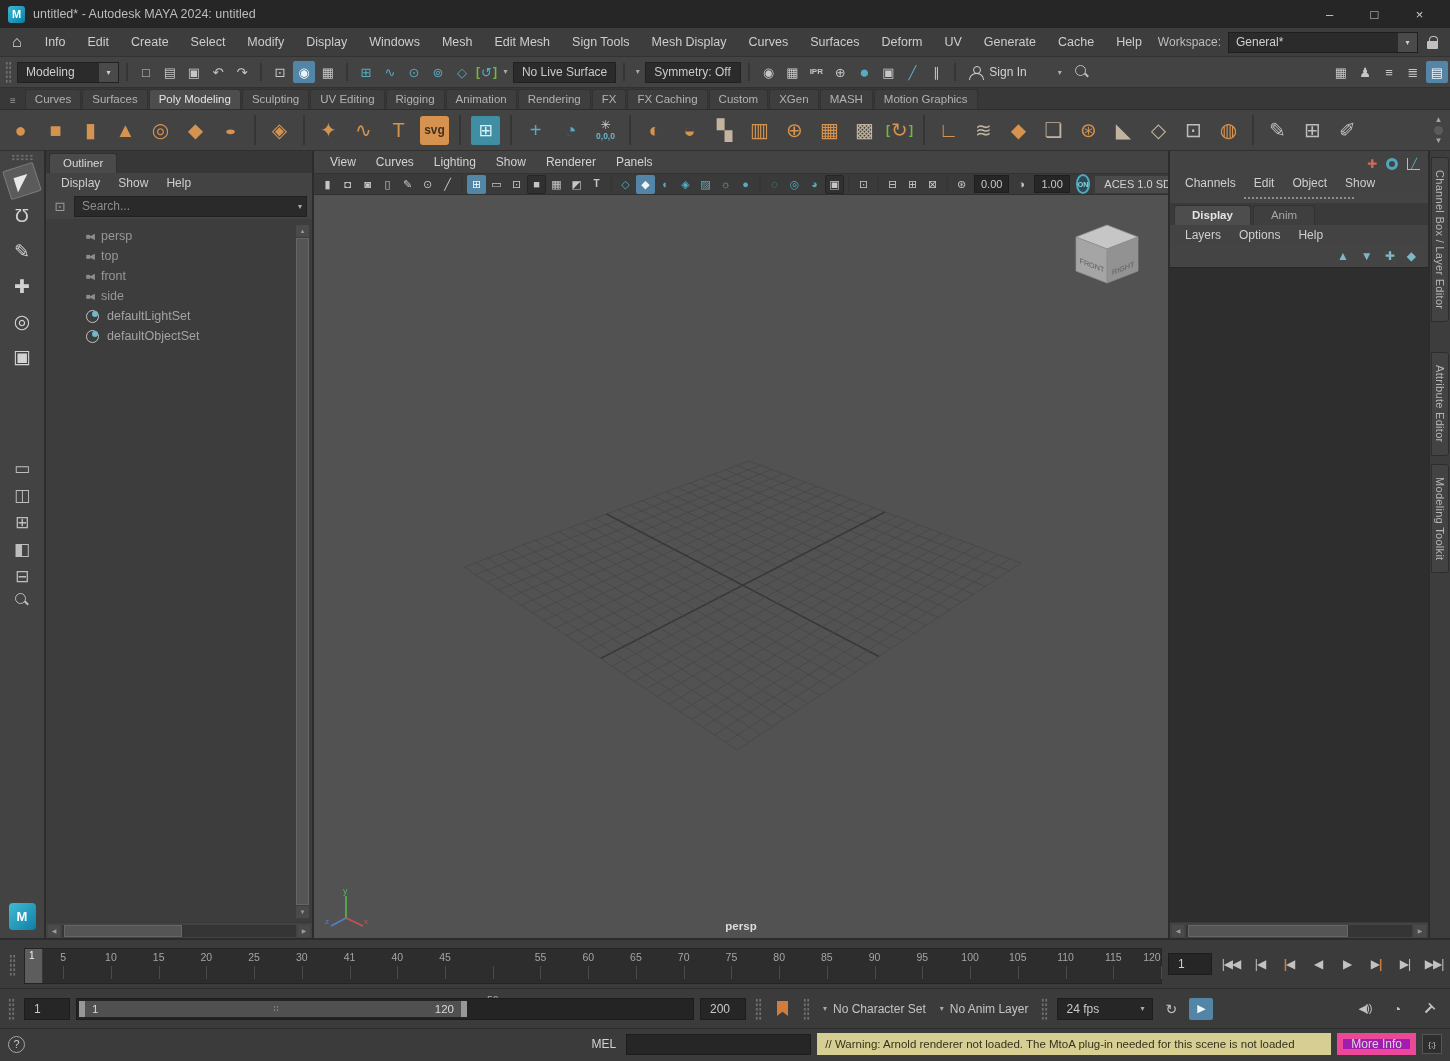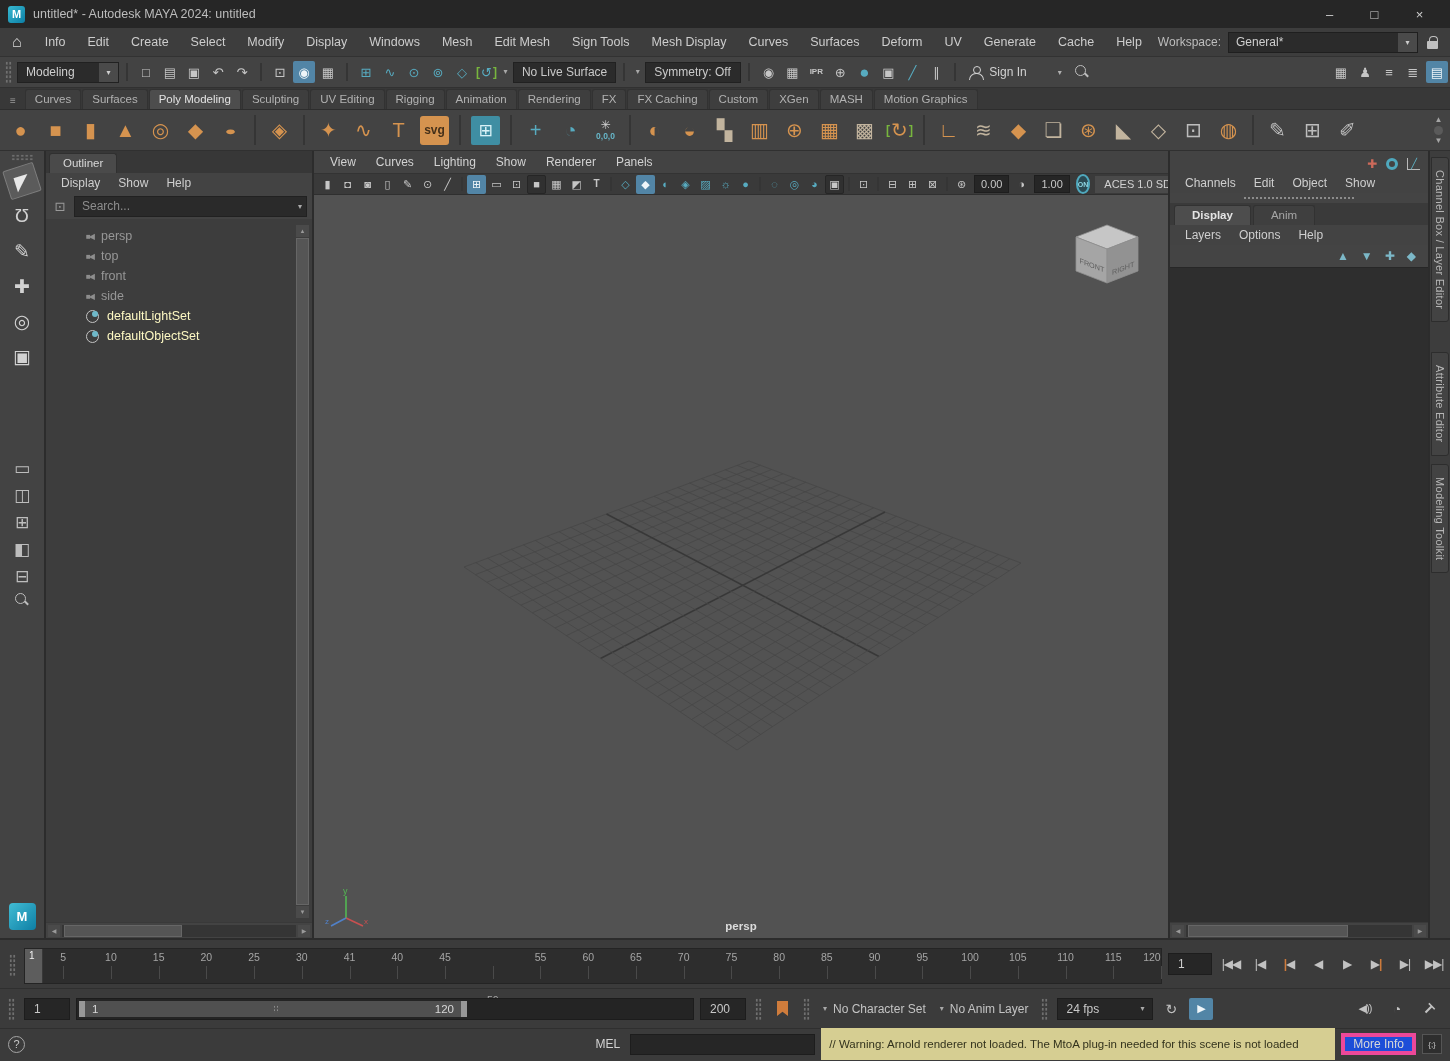--- a/index.html
+++ b/index.html
@@ -94,21 +94,21 @@
   .ol-menu,.cb-menu,.le-menu{padding:0 9px;font-size:12px;color:#cfcfcf;white-space:nowrap}
   .ol-search{height:26px;display:flex;align-items:center;padding:2px 5px;gap:5px;background:#434343}
   .ol-filter{width:18px;height:18px;color:#9a9a9a;font-size:13px;display:flex;align-items:center;justify-content:center}
   .ol-search-wrap{flex:1;position:relative;height:21px}
   .ol-search-wrap input{width:100%;height:100%;background:#2a2a2a;border:1px solid #212121;color:#cccccc;padding:0 20px 0 7px;font-size:12px;font-family:inherit}
   .ol-search-wrap input::placeholder{color:#8d8d8d}
   .ol-search-dd{position:absolute;right:5px;top:6px;font-size:8px;color:#aaa}
   .ol-list{flex:1;background:#3d3d3d;position:relative;padding-top:7px}
   .ol-row{height:20px;display:flex;align-items:center;padding-left:40px;gap:8px;font-size:12.5px}
   .ol-row.camera{color:#979797}
-  .ol-row.set{color:#fef9c3}
+  .ol-row.set{color:#a3a3a3}
   .cam-ic{font-size:8px;letter-spacing:-2px;color:#8d8d8d}
   .set-ic{width:13px;height:13px;border-radius:50%;border:1.4px solid #c4c4c4;position:relative;flex:0 0 13px}
   .set-ic::after{content:"";position:absolute;right:0;top:0;width:6px;height:6px;border-radius:50%;background:#6fb9ca}
   .ol-vscroll{position:absolute;right:3px;top:6px;bottom:4px;width:13px;display:flex;flex-direction:column;gap:1px}
   .sb-btn{width:13px;height:12px;font-size:6px;color:#9a9a9a;display:flex;align-items:center;justify-content:center;background:#4a4a4a;flex:0 0 12px}
   .sb-vtrack{flex:1;background:#353535;position:relative}
   .sb-vthumb{position:absolute;left:0;right:0;top:0;bottom:0;background:#555;border:1px solid #666}
   .hscroll{height:16px;background:#434343;display:flex;align-items:center;gap:2px;padding:0 2px;border-top:1px solid #393939}
   .sb-htrack{flex:1;height:12px;background:#353535;position:relative}
   .sb-hthumb{position:absolute;top:0;bottom:0;background:#555;border:1px solid #666}
@@ -184,22 +184,22 @@
   .rr-ic.on{background:#5285a6;color:#eef5f9;font-size:11px}
   .rr-right{margin-left:auto;display:flex;align-items:center;gap:8px;padding-right:4px}
   .spk{font-size:11px;letter-spacing:-1px}
   .rot45{transform:rotate(45deg);font-weight:bold}
 
   
   .cmdrow{height:31px;background:#3b3b3b;display:flex;align-items:center;gap:6px;padding:0 8px;border-top:1px solid #2f2f2f}
   .help-icon{width:17px;height:17px;border-radius:50%;border:1.4px solid #a5a5a5;color:#c9c9c9;font-size:11px;display:flex;align-items:center;justify-content:center;flex:0 0 17px}
   .mel-label{margin-left:auto;font-size:12px;color:#d2d2d2;padding:0 4px}
   .cmd-input{width:185px;height:21px;background:#262626;border:1px solid #1d1d1d;color:#ccc;padding:0 6px;font-family:inherit;flex:0 0 185px}
-  .warnbar{width:514px;height:32px;background:#d6ce92;color:#33331d;font-size:11.5px;display:flex;align-items:center;padding:0 8px;white-space:nowrap;overflow:hidden;flex:0 0 514px}
-  .moreinfo{font-size:12px;color:#d8d8d8;padding:0 8px;height:22px;display:flex;align-items:center;background:#1d4ed8;border:4px solid #ec4899}
+  .warnbar{width:514px;height:22px;background:#d6ce92;color:#33331d;font-size:11.5px;display:flex;align-items:center;padding:0 8px;white-space:nowrap;overflow:hidden;flex:0 0 514px}
+  .moreinfo{font-size:12px;color:#d8d8d8;padding:0 8px;height:22px;display:flex;align-items:center;background:#a21caf;border:6px solid #ec4899}
   .script-icon{width:20px;height:20px;border:1px solid #555;background:#2e2e2e;color:#c4c4c4;font-size:8px;display:flex;align-items:center;justify-content:center;flex:0 0 20px}
 </style>
 </head>
 <body>
 
 <div id="app">
 
   <header class="titlebar">
     <span class="app-logo">M</span>
     <span class="title-text">untitled* - Autodesk MAYA 2024: untitled</span>

